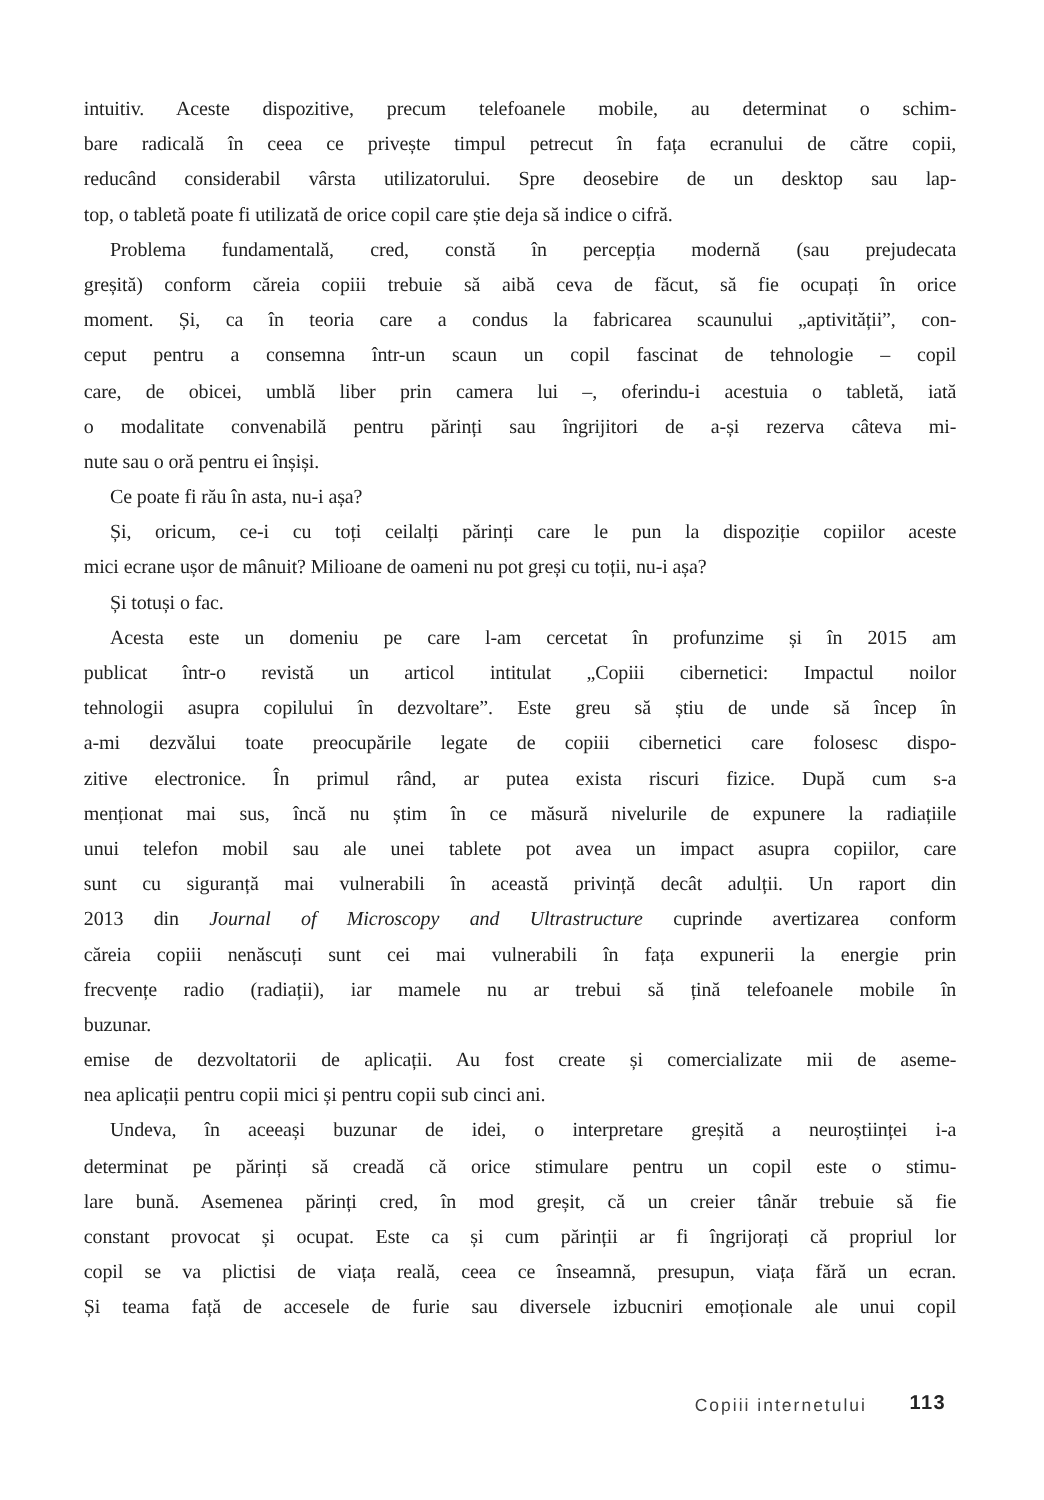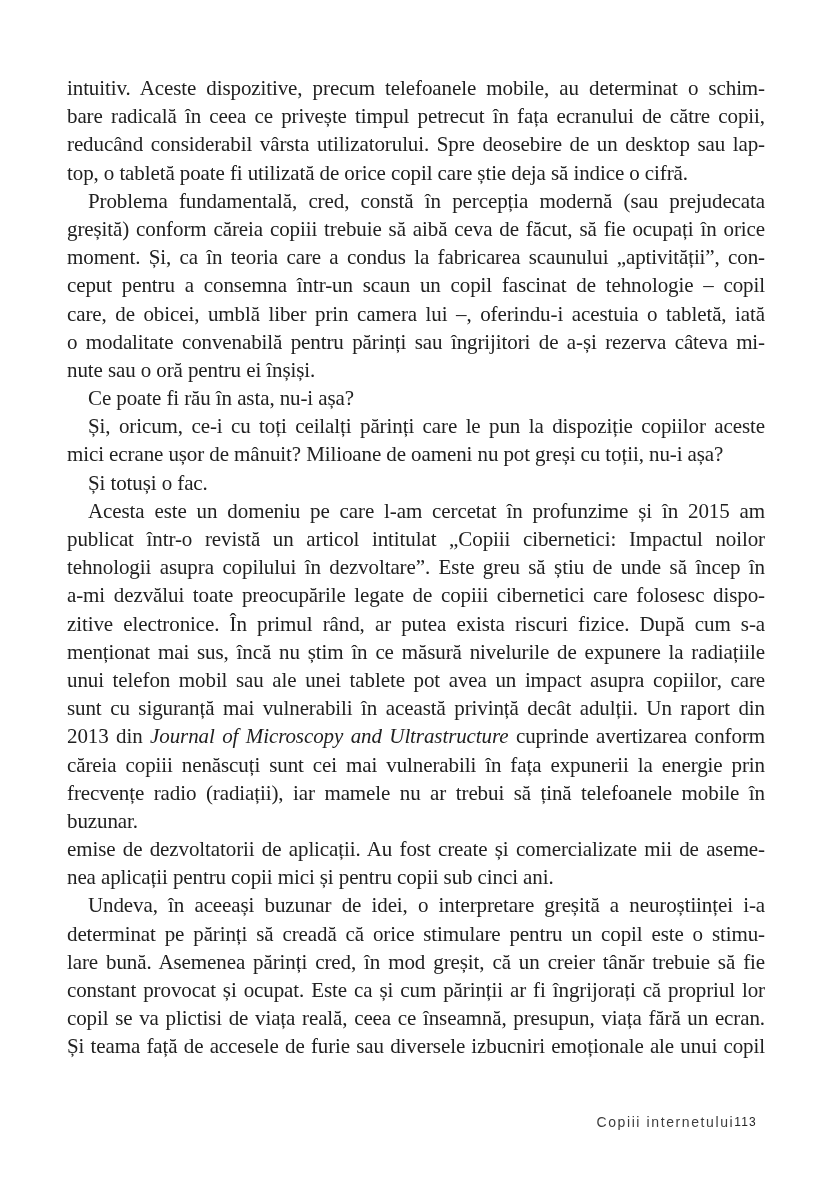--- a/index.html
+++ b/index.html
@@ -18,47 +18,48 @@
     position: absolute;
     left: 67px; top: 74px;
     width: 698px;
   }
   .line {
     height: 28.2px;
     line-height: 28.2px;
     overflow: hidden;
     text-align: justify;
     text-align-last: justify;
-    font-size: 21px;
+    font-size: 16px;
     letter-spacing: -0.1px;
     color: var(--text, #212121);
     white-space: normal;
   }
   .line.last {
     text-align: right;
     text-align-last: left;
   }
   .line.indent { text-indent: 21px; }
   .line em { font-style: italic; }
   .footer {
     position: absolute;
     top: 1114px;
     right: 78px;
     display: flex;
-    align-items: center;
+    align-items: flex-end;
+    gap: 34px;
     font-family: "Liberation Sans", sans-serif;
   }
   .running-title {
     font-size: 14px;
     letter-spacing: 1.6px;
     color: var(--footer-text, #3c3c3c);
   }
   .page-number {
-    font-size: 12px;
-    font-weight: normal;
+    font-size: 16px;
+    font-weight: bold;
     letter-spacing: 1.2px;
     color: var(--footer-number, #242424);
   }
 </style>
 </head>
 <body>
 
 <div class="page">
   <div class="text-block" id="text-block">
       <div class="line"><span>intuitiv. Aceste dispozitive, precum telefoanele mobile, au determinat o schim-</span></div>

